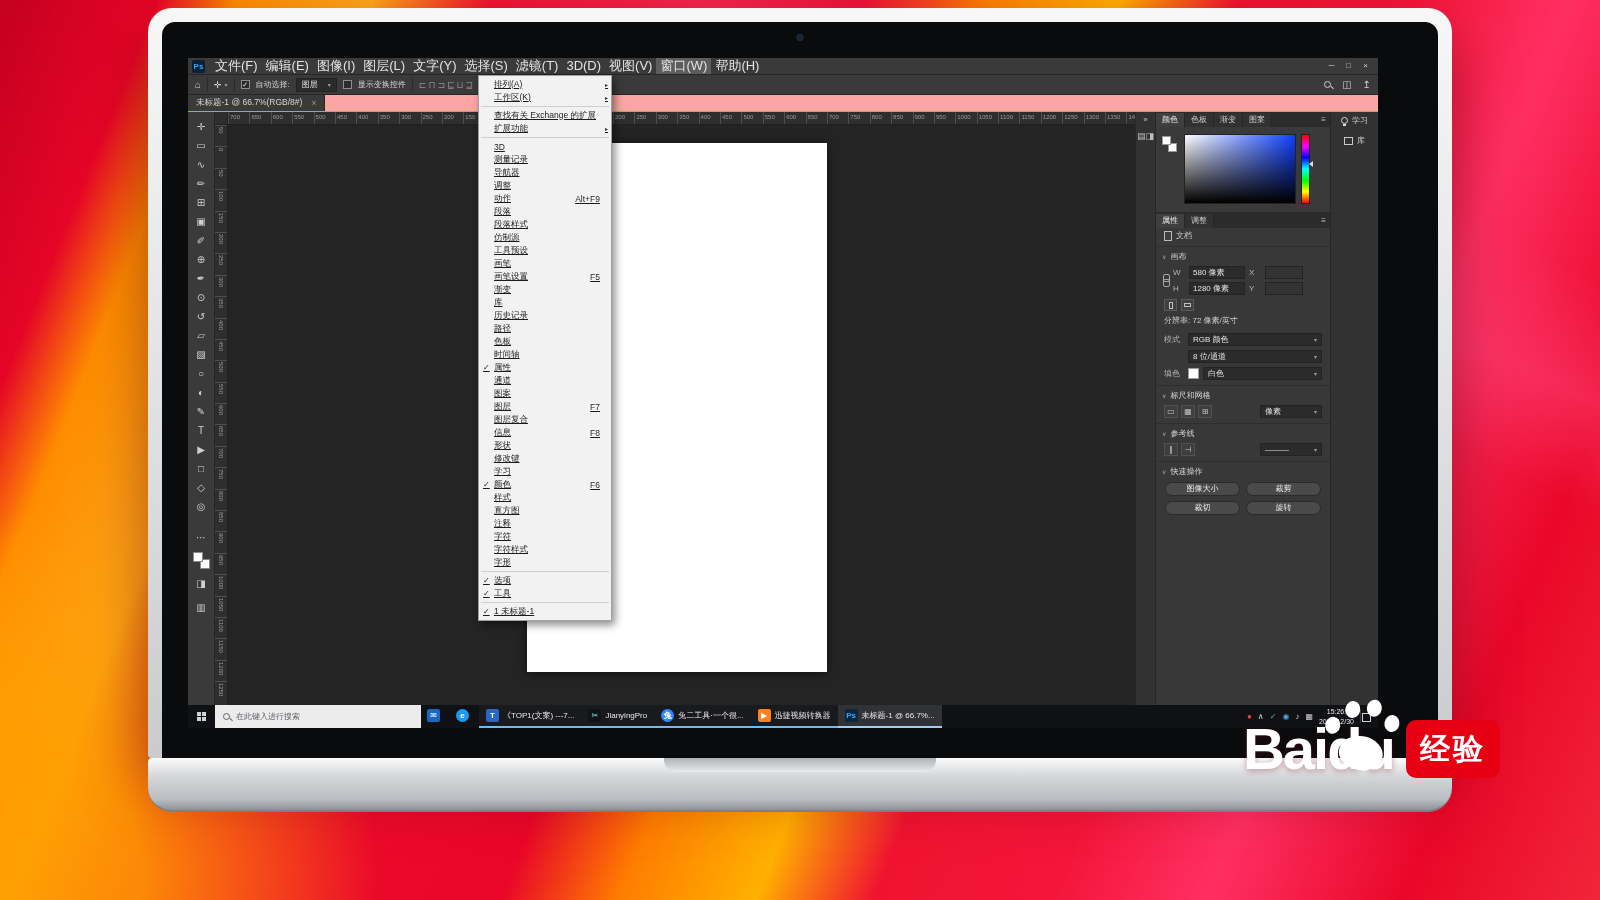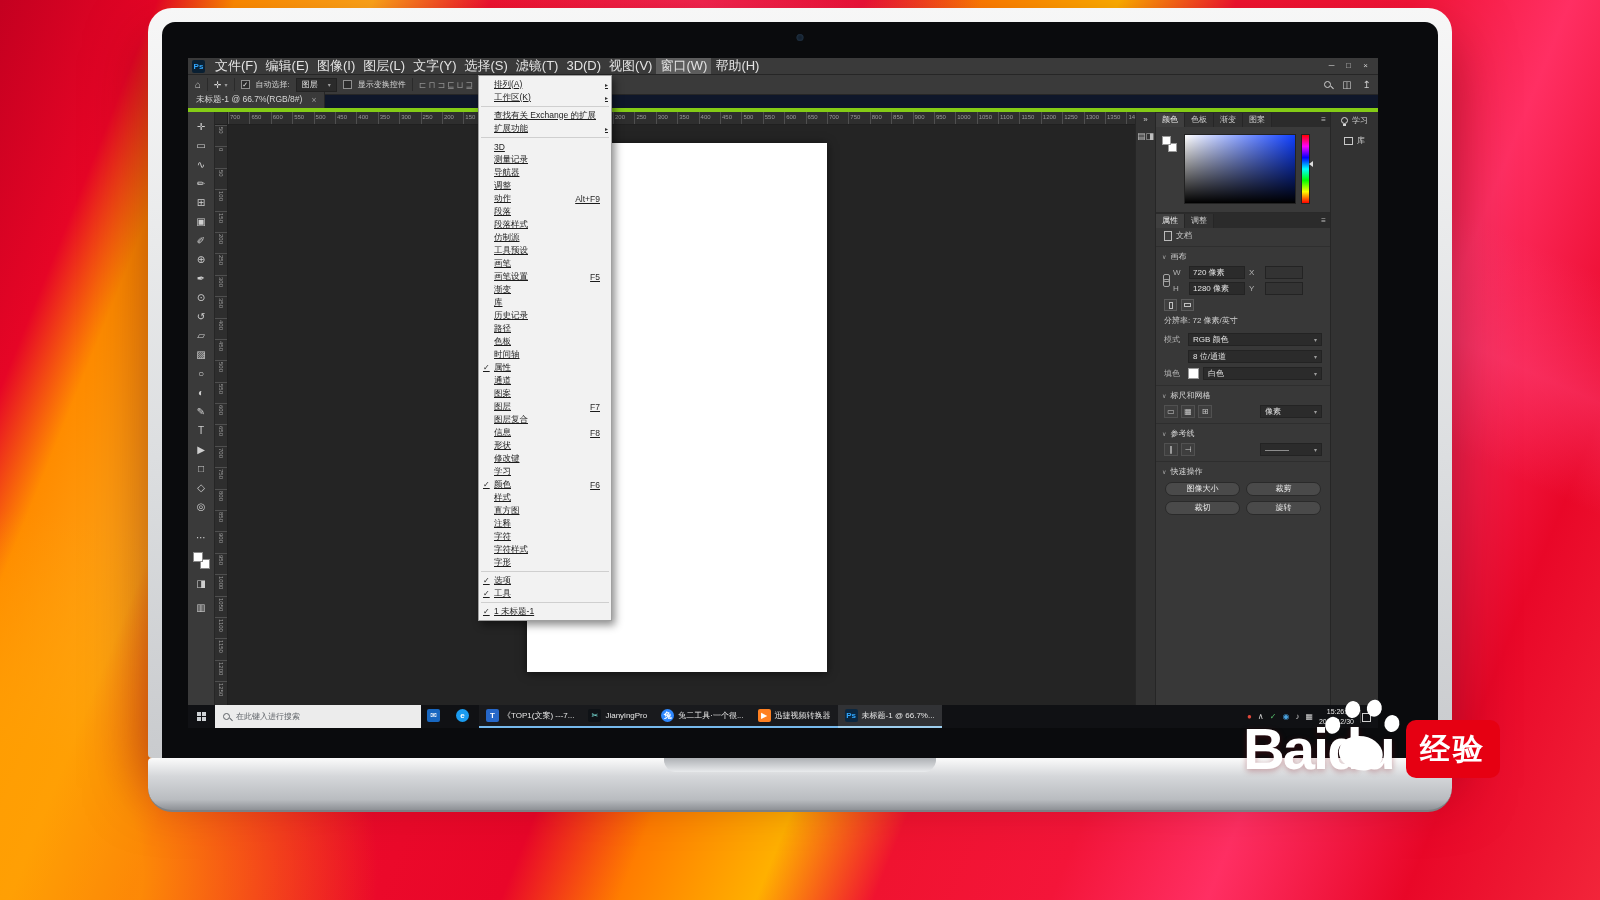--- a/index.html
+++ b/index.html
@@ -65,21 +65,21 @@
   .al { color:#8f8f8f; font-size:9px; }
   .mode3d { color:#777; display:flex; gap:4px; align-items:center; white-space:nowrap; }
   .m3 { font-size:8px; color:#707070; margin:0 1px; }
   .ob-right { margin-left:auto; display:flex; gap:11px; align-items:center; }
   .mag { width:7px; height:7px; border:1.4px solid #cfcfcf; border-radius:50%; position:relative; display:inline-block; }
   .mag::after { content:""; position:absolute; width:4px; height:1.4px; background:#cfcfcf;
     transform:rotate(45deg); right:-3.5px; bottom:-1.5px; }
   .mag.dark { border-color:#5f6368; } .mag.dark::after { background:#5f6368; }
 
   
-  .doctabs { height:17px; background:#0f172a; border-bottom:4px solid #84cc16;
+  .doctabs { height:17px; background:#fca5a5; border-bottom:1px solid #84cc16;
     display:flex; align-items:flex-end; flex:0 0 auto; }
   .doctab { background:#3a3a3a; height:16px; display:flex; align-items:center; gap:9px;
     padding:0 8px; font-size:8.5px; color:#d6d6d6; border-right:1px solid #262626; }
   .doctab-close { color:#9a9a9a; }
 
   
   .mainrow { flex:1; display:flex; min-height:0; }
   .toolbar { width:27px; background:#3a3a3a; border-right:1px solid #262626;
     display:flex; flex-direction:column; align-items:center; padding-top:5px; flex:0 0 auto; }
   .tools { display:flex; flex-direction:column; }
@@ -509,21 +509,21 @@
             <span class="sec-caret">∨</span>
             <span>画布</span>
           </div>
           <div class="wh-block">
             <div class="chain-col">
                 <span class="chain"></span>
               </div>
             <div class="wh-rows">
               <div class="wh-row">
                 <span class="plabel">W</span>
-                <span class="pinput">720 像素</span>
+                <span class="pinput">580 像素</span>
                 <span class="plabel">X</span>
                 <span class="pinput disabled"></span>
               </div>
               <div class="wh-row">
                 <span class="plabel">H</span>
                 <span class="pinput">1280 像素</span>
                 <span class="plabel">Y</span>
                 <span class="pinput disabled"></span>
               </div>
             </div>

